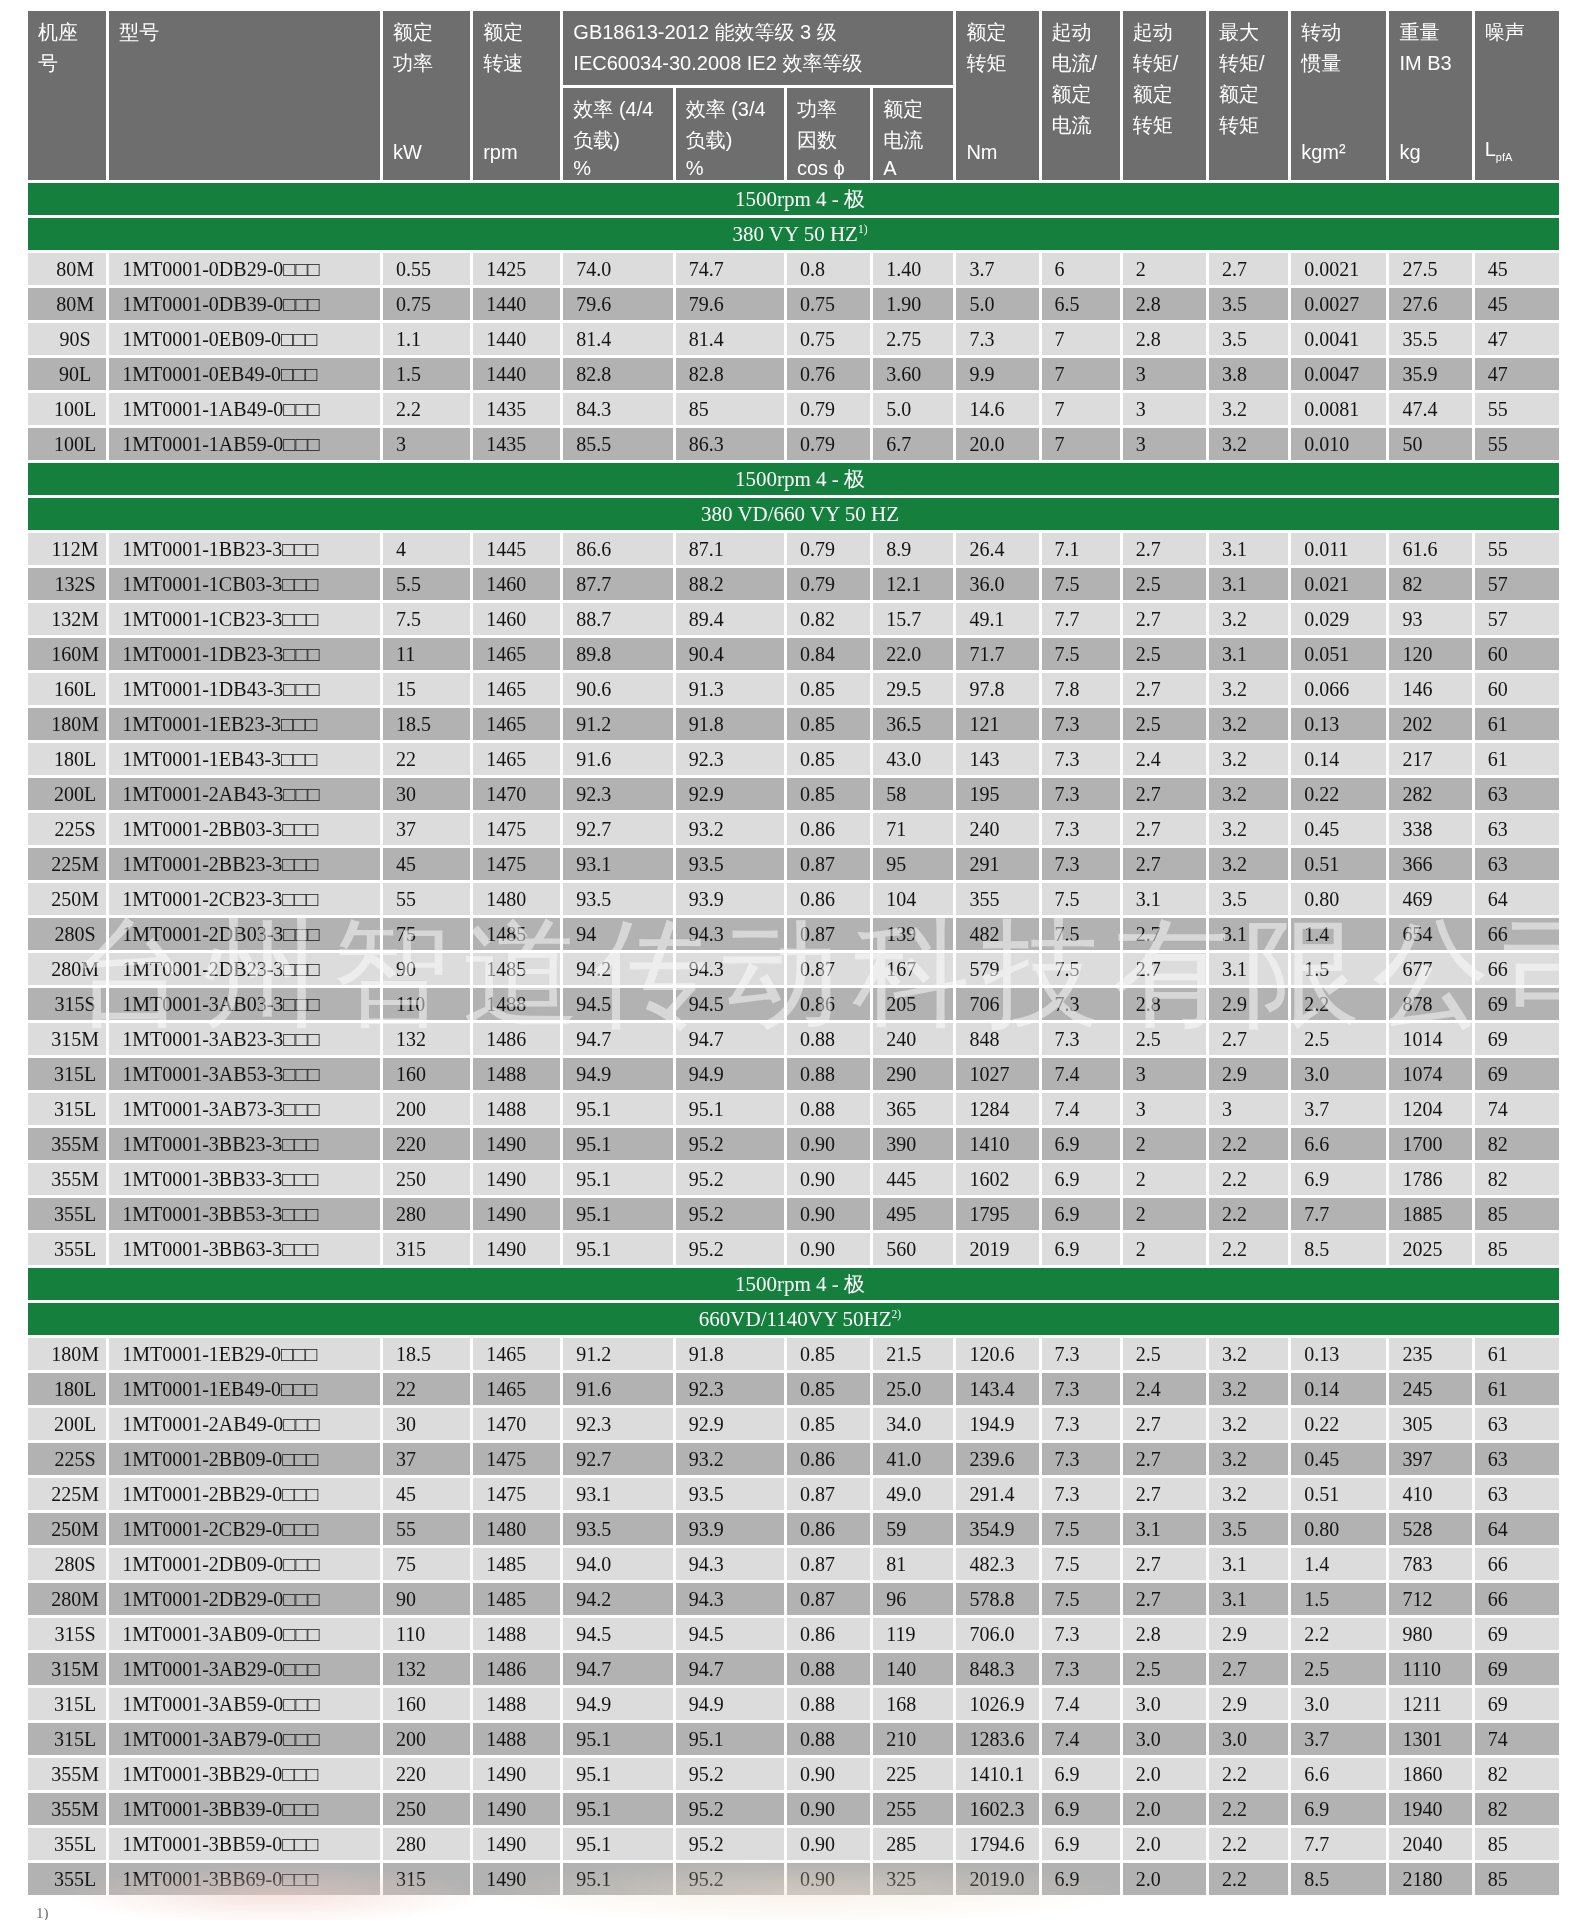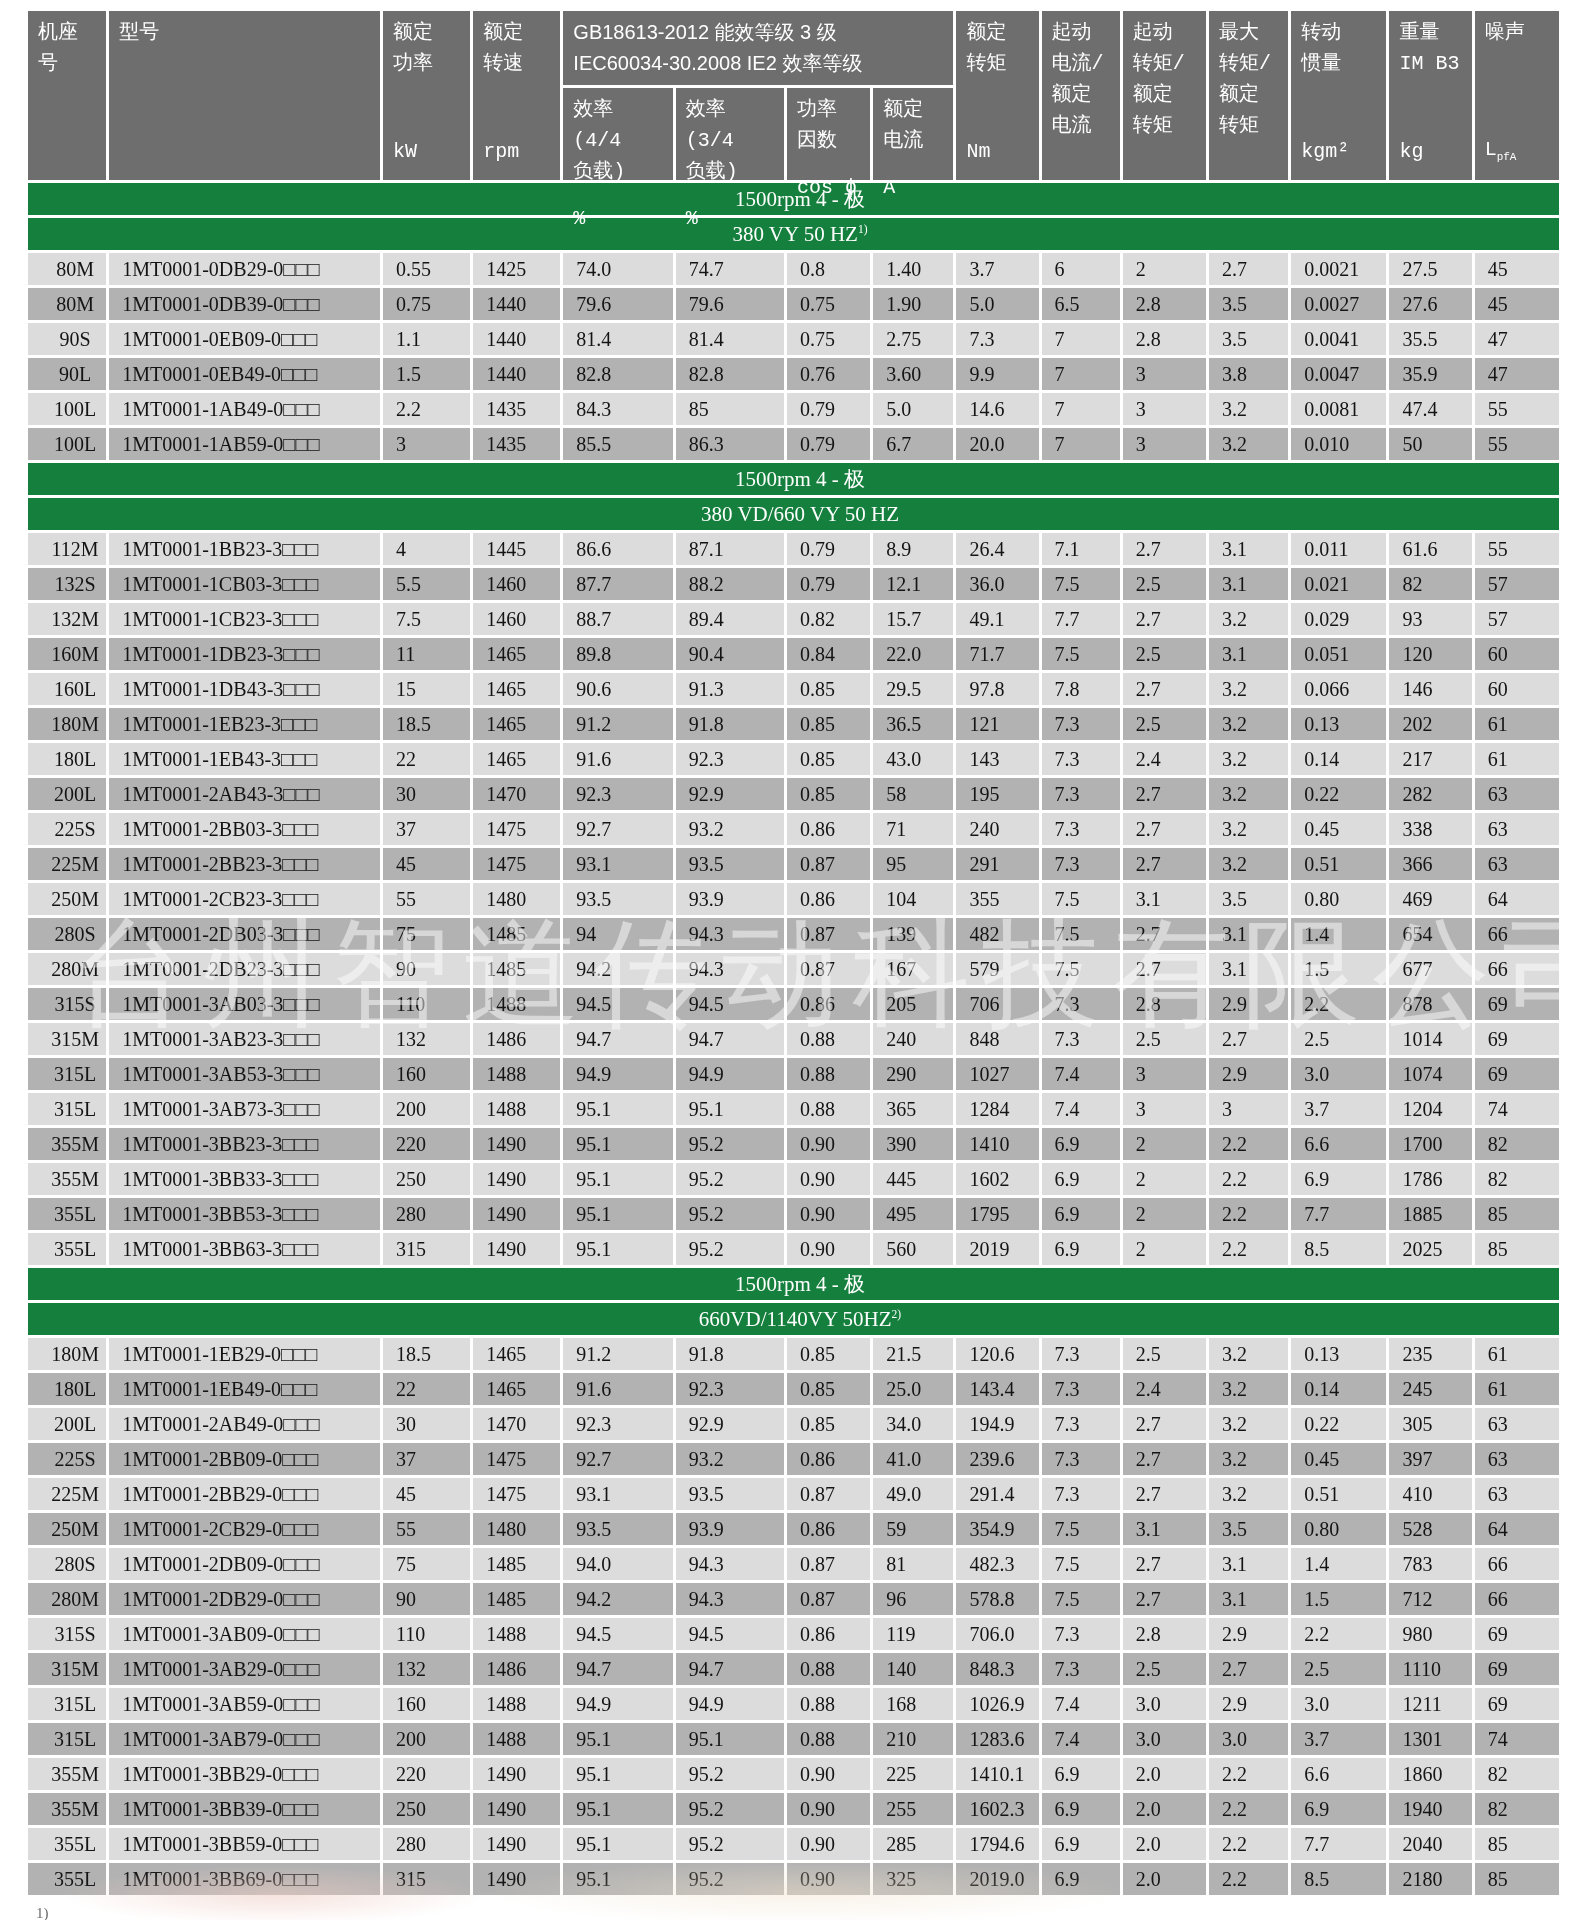--- a/index.html
+++ b/index.html
@@ -17,22 +17,22 @@
   
   thead th {
     background: #6e6e6e;
     color: #ffffff;
     font-size: 20px;
     font-weight: normal;
     text-align: left;
     vertical-align: top;
     padding: 6px 10px;
   }
-  .hwrap { display: flex; flex-direction: column; justify-content: space-between; height: 147px; font-family: Liberation Mono, monospace; }
-  tr.h2 .hwrap { height: 80px; gap: 20px; }
+  .hwrap { display: flex; flex-direction: column; justify-content: space-between; height: 147px; }
+  tr.h2 .hwrap { height: 80px; }
   .hlabel { white-space: pre-line; line-height: 1.55; }
   .hunit { line-height: 1.2; }
   th.group .gline { line-height: 1.55; white-space: nowrap; }
   sub { font-size: 0.55em; }
 
   
   td.band {
     background: #15803d;
     color: #ffffff;
     text-align: center;

